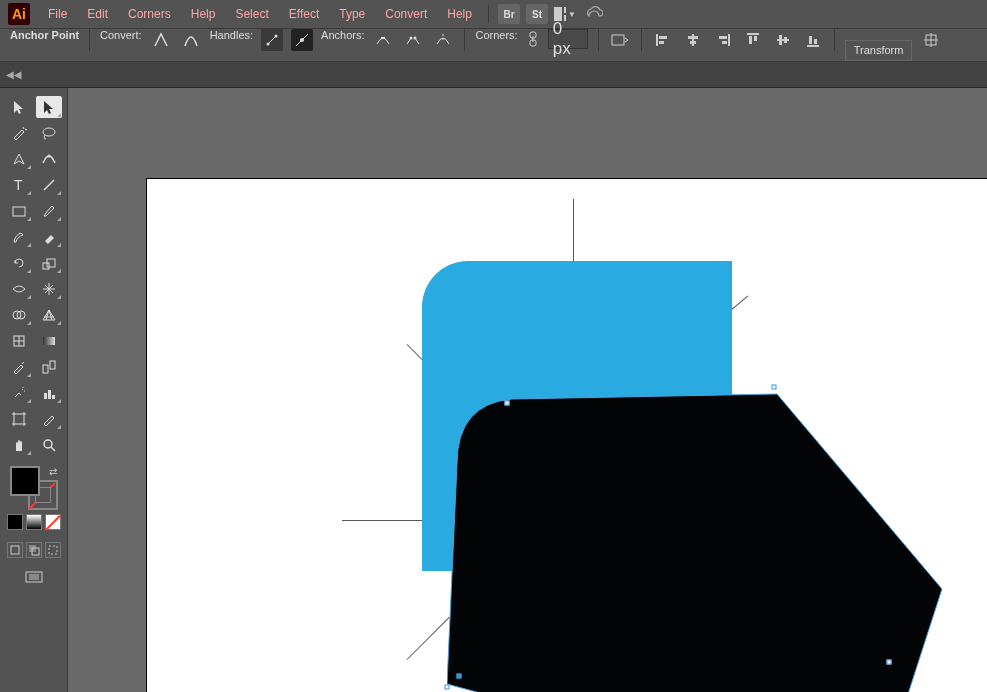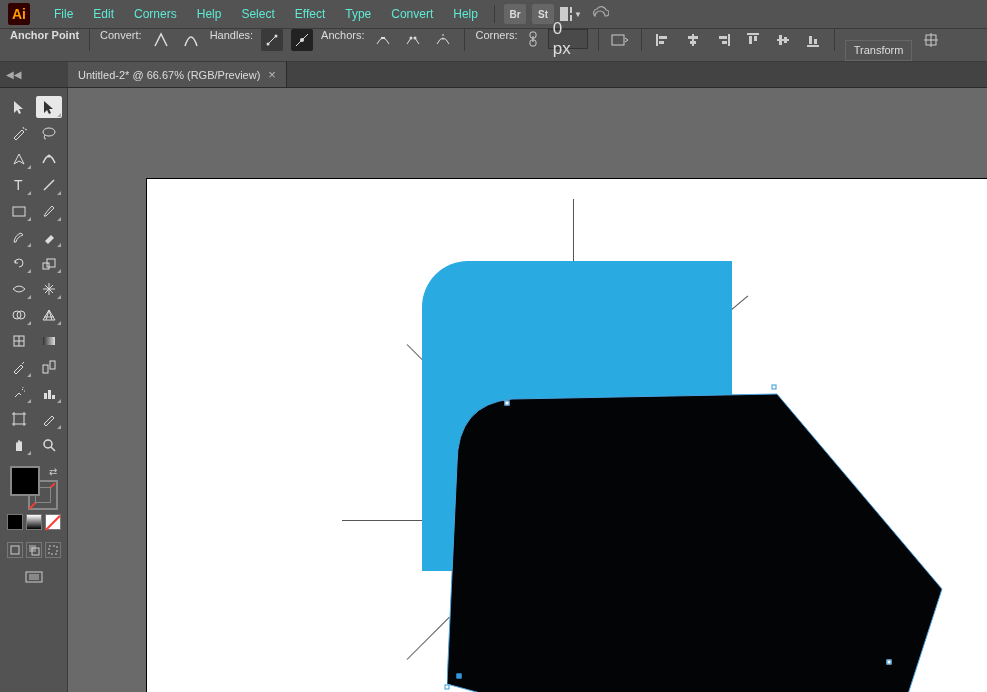--- a/index.html
+++ b/index.html
@@ -1,21 +1,21 @@
 <!DOCTYPE html>
 <html><head>
 <meta charset="utf-8">
 <style>
 * { margin:0; padding:0; box-sizing:border-box; font-family: "Segoe UI", Tahoma, sans-serif; user-select:none; }
 body { background:#535353; width:987px; height:692px; overflow:hidden; color:#e8e8e8; font-size:12px; }
 
 
 .menubar { height:28px; background:#535353; display:flex; align-items:center; padding:0 8px; gap:0; }
-.app-logo { width:22px; height:22px; background:#330000; color:#ff9a00; font-weight:bold; display:flex; align-items:center; justify-content:center; font-size:14px; margin-right:14px; border-radius:2px; }
-.menu-item { padding:4px 10px; cursor:pointer; color:#5eead4; }
+.app-logo { width:22px; height:22px; background:#330000; color:#ff9a00; font-weight:bold; display:flex; align-items:center; justify-content:center; font-size:14px; margin-right:8px; border-radius:2px; }
+.menu-item { padding:4px 10px; cursor:pointer; color:#fca5a5; }
 .menu-sep { width:1px; height:18px; background:#3a3a3a; margin:0 6px; }
 .menu-icon-btn { width:22px; height:20px; background:#666; color:#ddd; display:flex; align-items:center; justify-content:center; font-size:10px; font-weight:bold; margin:0 3px; border-radius:2px; cursor:pointer; }
 .menu-arrange { width:22px; height:20px; display:flex; align-items:center; justify-content:center; margin:0 3px; cursor:pointer; }
 .sync-icon { margin-left:6px; cursor:pointer; }
 
 
 .controlbar { height:34px; background:#535353; border-top:1px solid #3a3a3a; border-bottom:1px solid #3a3a3a; display:flex; padding:0 10px; gap:8px; font-size:11px; color:#ccc; }
 .ctrl-label { color:#ddd; }
 .ctrl-btn { width:22px; height:22px; display:flex; align-items:center; justify-content:center; cursor:pointer; border-radius:2px; }
 .ctrl-sep { width:1px; height:22px; background:#3a3a3a; margin:0 2px; }
@@ -213,24 +213,20 @@
       <svg width="16" height="16">
         <rect x="3" y="3" width="10" height="10" fill="none" stroke="#ccc"></rect>
         <line x1="1" y1="8" x2="15" y2="8" stroke="#ccc"></line>
         <line x1="8" y1="1" x2="8" y2="15" stroke="#ccc"></line>
       </svg>
     </div>
 </div>
 
 <div class="tabbar-wrap">
   <div class="doc-expand">◀◀</div>
-  <div class="doc-tab">
-    <span>Untitled-2* @ 66.67% (RGB/Preview)</span>
-    <span class="tab-close">×</span>
-  </div>
 </div>
 
 <div class="main">
 
   <div class="toolbar">
     <div class="tool-row">
       <div class="tool">
           <svg>
             <path d="M3 2 L3 14 L6 11 L8 15 L10 14 L8 10 L12 10 Z" fill="#ddd"></path>
           </svg>

